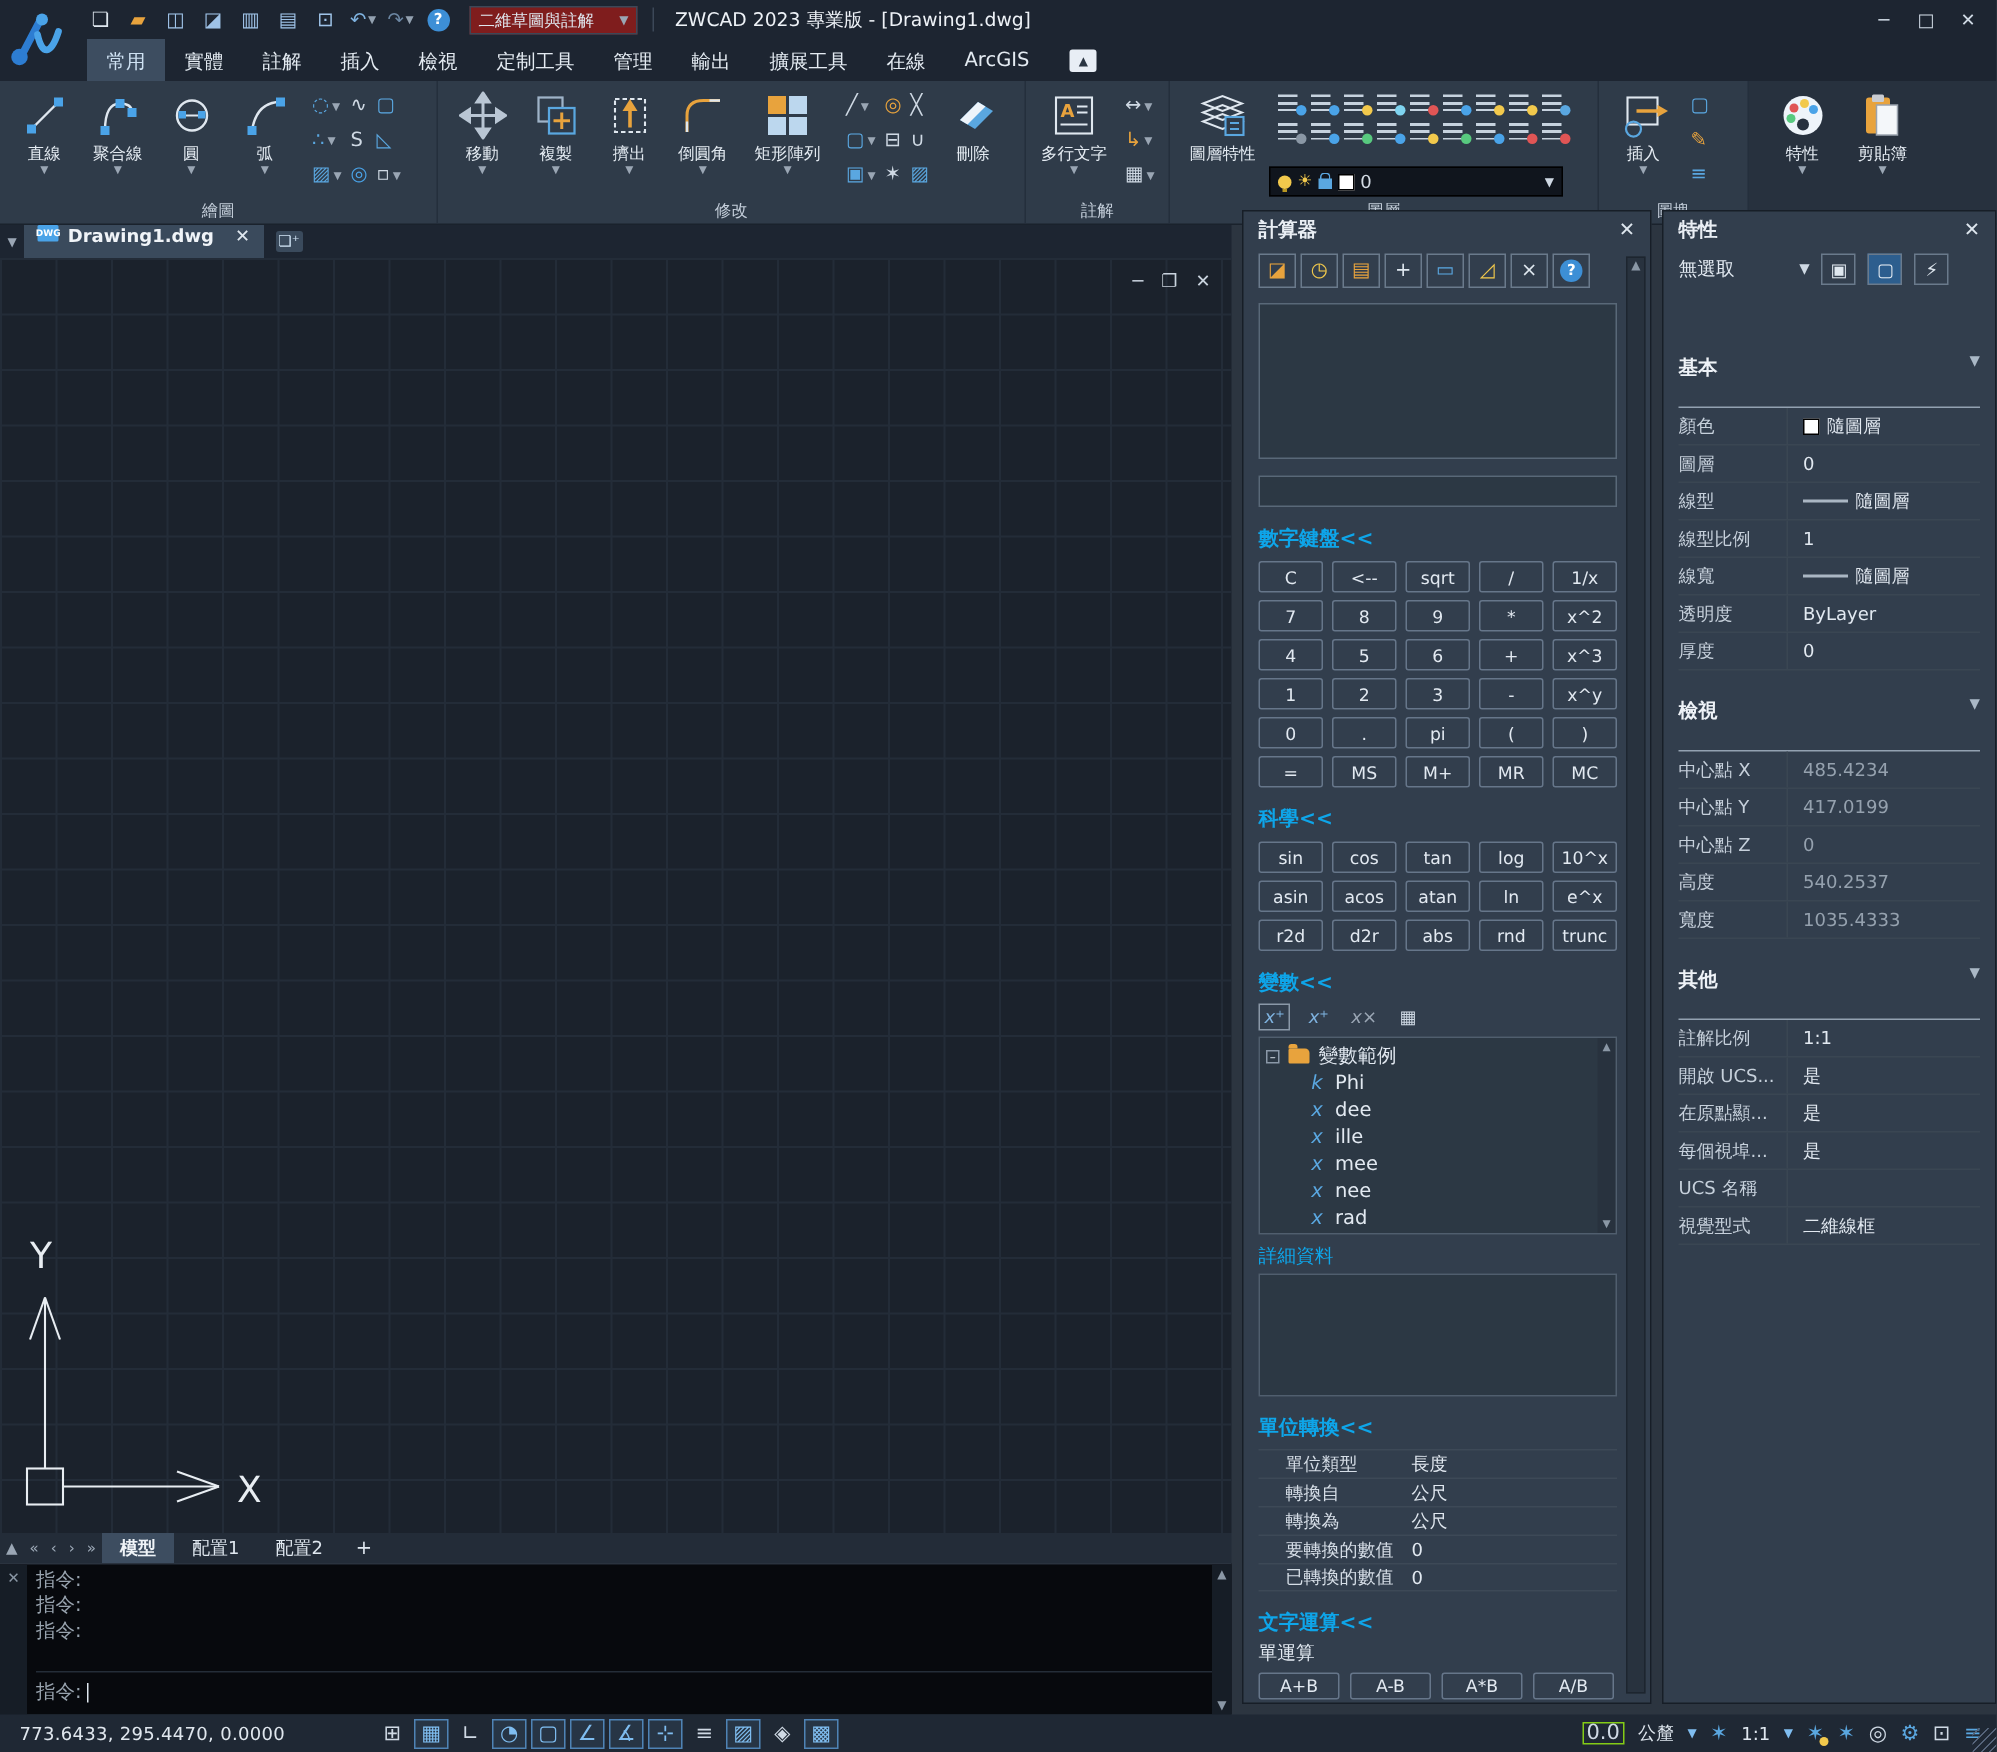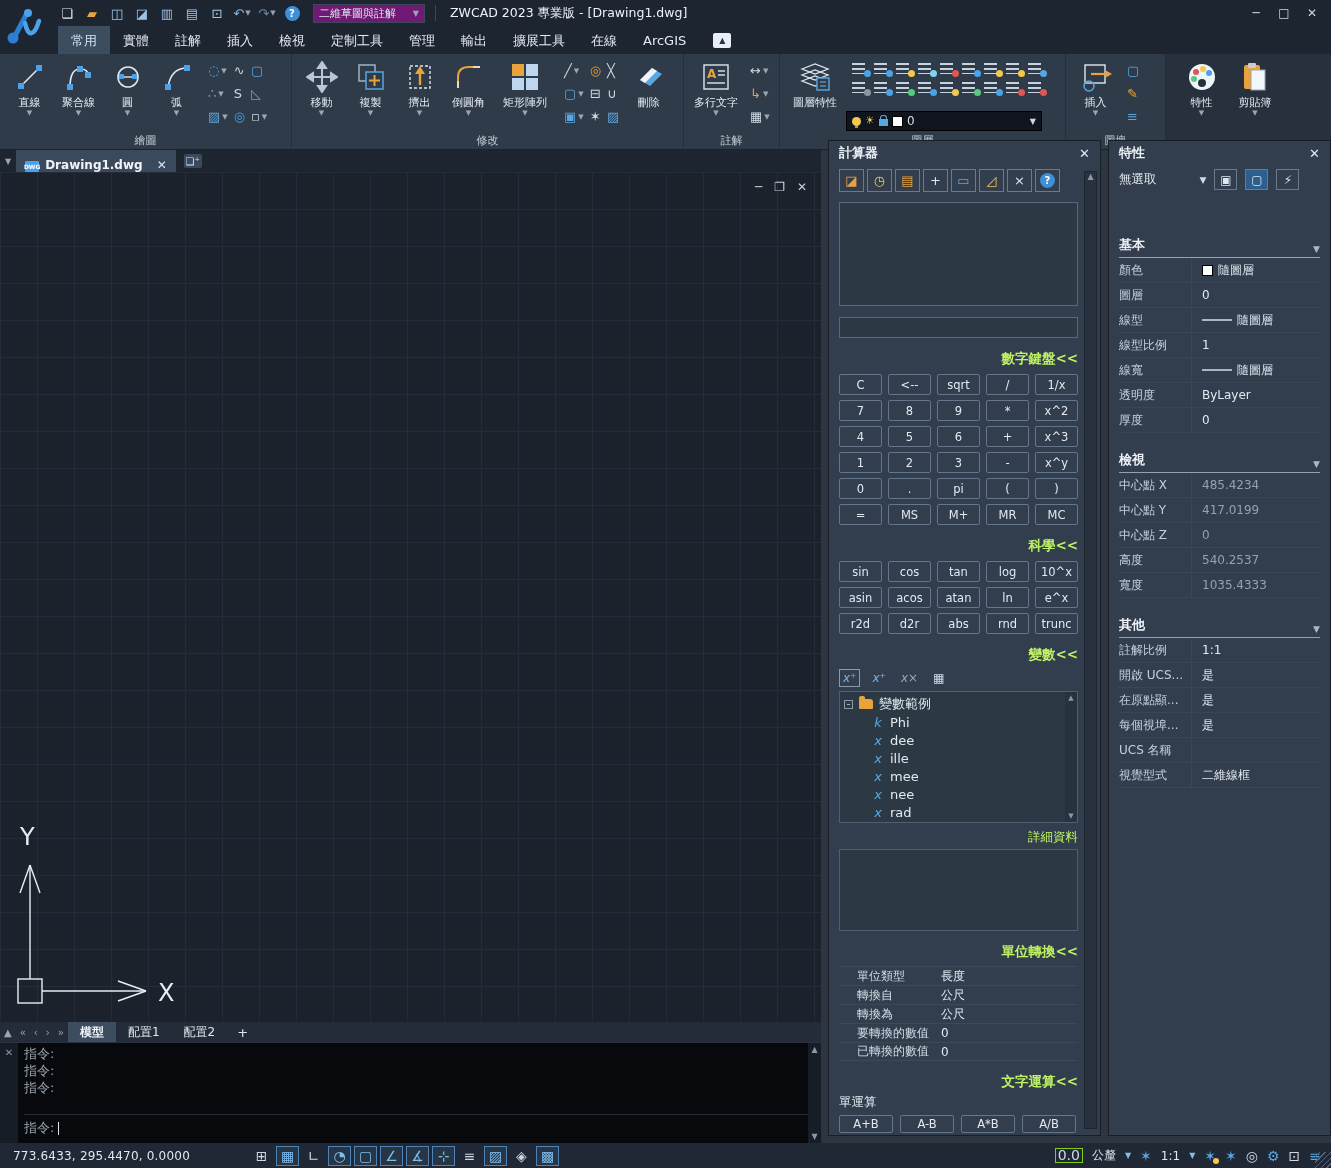--- a/index.html
+++ b/index.html
@@ -6,21 +6,21 @@
   html,body { width:1331px; height:1168px; overflow:hidden; }
   body { position:relative; background:#2c3540; font-family:"DejaVu Sans",sans-serif; color:#d5dde6; font-size:12px; }
 
   
   .titlebar { position:absolute; top:0; left:0; right:0; height:26px; background:#1d2531; display:flex; align-items:center; z-index:4; }
   .logo { position:absolute; top:0; left:0; width:52px; height:54px; display:flex; align-items:center; justify-content:center; z-index:6; }
   .qat { display:flex; gap:7px; margin-left:58px; align-items:center; }
   .qbtn { min-width:18px; height:18px; display:flex; align-items:center; justify-content:center; font-size:13px; gap:1px; }
   .qbtn .qarrow { font-size:7px; color:#93a1b0; }
   .qbtn .qg.bluecircle { background:#3d8fd6; color:#fff; border-radius:50%; width:15px; height:15px; display:inline-flex; align-items:center; justify-content:center; font-size:10px; font-weight:bold; }
-  .workspace { width:112px; height:19px; background:#701a75; border:1px solid #3c4858; display:flex; align-items:center; padding:0 5px; font-size:11px; color:#dfe7ef; margin-left:12px; }
+  .workspace { width:112px; height:19px; background:#7f1d1d; border:1px solid #3c4858; display:flex; align-items:center; padding:0 5px; font-size:11px; color:#dfe7ef; margin-left:12px; }
   .workspace .wsarrow { margin-left:auto; font-size:8px; color:#9aa6b4; }
   .titlebar-sep { width:1px; height:16px; background:#3c4858; margin-left:10px; }
   .title-text { margin-left:14px; font-size:12.5px; color:#eef2f7; }
   .win-controls { margin-left:auto; display:flex; gap:6px; margin-right:8px; color:#cfd9e4; }
   .winbtn { width:22px; height:18px; display:flex; align-items:center; justify-content:center; font-size:12px; }
 
   
   .tabrow { position:absolute; top:26px; left:0; right:0; height:28px; background:#1d2531; display:flex; align-items:stretch; padding-left:58px; z-index:3; }
   .rtab { padding:6px 13px 5px; font-size:13px; color:#e4ebf2; display:flex; align-items:center; }
   .rtab.active { background:#3d4d60; color:#cfe2f3; }
@@ -51,21 +51,21 @@
   .dot-bulb { width:9px; height:9px; border-radius:50%; background:#f2c94c; position:relative; }
   .dot-bulb::after { content:''; position:absolute; left:3px; top:9px; width:3px; height:2px; background:#b99722; }
   .sun { color:#f2c94c; font-size:11px; line-height:10px; }
   .mini-lock { width:9px; height:7px; background:#5aa7e0; position:relative; margin-top:3px; }
   .mini-lock::before { content:''; position:absolute; top:-4px; left:1px; width:5px; height:4px; border:1.5px solid #5aa7e0; border-bottom:none; border-radius:3px 3px 0 0; }
   .swatch-w { width:11px; height:11px; background:#fff; border:1px solid #000; }
 
   
   .docbar { position:absolute; top:150px; left:0; width:821px; height:22px; background:#1d2531; display:flex; align-items:center; }
   .docbar .dtri { font-size:8px; color:#9aa6b4; padding:0 5px; }
-  .doctab { height:22px; background:#3a4a5c; display:flex; align-items:flex-end; gap:6px; padding:0 9px; font-size:12px; font-weight:bold; color:#f0f4f8; }
+  .doctab { height:22px; background:#3a4a5c; display:flex; align-items:flex-start; gap:6px; padding:0 9px; font-size:12px; font-weight:bold; color:#f0f4f8; }
   .doctab .dwgicon { width:14px; height:11px; background:#4aa3e8; border-radius:1px; font-size:6px; color:#fff; display:flex; align-items:center; justify-content:center; font-weight:bold; }
   .doctab .dclose { font-weight:normal; color:#dfe7ef; margin-left:8px; }
   .newtab { margin-left:8px; width:18px; height:14px; background:#3a4a5c; color:#cfe2f3; font-size:10px; display:flex; align-items:center; justify-content:center; border-radius:2px; }
 
   
   .canvas { position:absolute; top:172px; left:0; width:821px; height:850px; background:#1b222c;
     background-image:linear-gradient(#232c38 1px,transparent 1px),linear-gradient(90deg,#232c38 1px,transparent 1px);
     background-size:37px 37px; }
   .vp-controls { position:absolute; top:8px; right:14px; display:flex; gap:12px; color:#c9d3de; font-size:12px; }
   .ucs { position:absolute; left:6px; bottom:6px; }
@@ -108,21 +108,21 @@
   .pal-close { margin-left:auto; font-weight:normal; color:#dfe7ef; font-size:13px; }
 
   
   .calc-body { position:absolute; top:26px; left:10px; right:22px; bottom:4px; }
   .vscroll { position:absolute; top:30px; right:3px; bottom:6px; width:13px; background:#28323e; border:1px solid #1d252f; color:#8a97a5; font-size:8px; text-align:center; }
   .ctools { display:flex; gap:3px; margin-top:2px; }
   .ctool { width:25px; height:23px; border:1px solid #6a7a8c; display:flex; align-items:center; justify-content:center; font-size:13px; color:#dfe7ef; }
   .ctool .glyph.bluecircle { background:#3d8fd6; color:#fff; border-radius:50%; width:15px; height:15px; display:inline-flex; align-items:center; justify-content:center; font-size:10px; font-weight:bold; }
   .calc-history { margin-top:10px; height:104px; background:#2c3844; border:1px solid #596878; }
   .calc-input { margin-top:11px; height:21px; background:#2c3844; border:1px solid #596878; }
-  .sec-label { margin-top:12px; font-size:13.5px; font-weight:bold; color:#bef264;text-align:right; }
+  .sec-label { margin-top:12px; font-size:13.5px; font-weight:bold; color:#0ea5e9; }
   .kgrid { display:grid; grid-template-columns:repeat(5,1fr); gap:5px 6px; margin-top:6px; }
   .calcbtn { height:21px; background:transparent; border:1px solid #66768a; border-radius:2px; color:#e2e9f1; font-size:11.5px; font-family:"DejaVu Sans",sans-serif; display:flex; align-items:center; justify-content:center; }
   .vtools { display:flex; gap:9px; margin-top:5px; align-items:center; }
   .vtool { font-size:12px; color:#7fb3e0; font-style:italic; padding:1px 3px; }
   .vtool.boxed { border:1px solid #8a98a8; }
   .vtool.dim { color:#9aa6b4; }
   .vtree { margin-top:4px; height:132px; background:#2c3844; border:1px solid #505e6e; position:relative; overflow:hidden; padding:3px 14px 0 4px; }
   .vtree-scroll { position:absolute; top:0; right:0; bottom:0; width:12px; background:#28323e; color:#8a97a5; font-size:7px; text-align:center; display:flex; flex-direction:column; justify-content:space-between; padding:2px 0; }
   .vrow { display:flex; align-items:center; gap:6px; height:18px; font-size:13px; color:#e2e9f1; }
   .vrow .vindent { width:22px; }
@@ -140,21 +140,21 @@
   .opsrow { display:flex; gap:7px; margin-top:4px; }
   .opsrow .calcbtn { width:54px; height:18px; }
 
   
   .prop-body { position:absolute; top:28px; left:10px; right:10px; }
   .selrow { display:flex; align-items:center; gap:5px; }
   .selrow .seltext { font-size:12.5px; color:#e2e9f1; }
   .selrow .selcaret { font-size:9px; color:#cfd9e4; margin-left:38px; }
   .selrow .ptool { width:23px; height:21px; border:1px solid #6a7a8c; display:flex; align-items:center; justify-content:center; font-size:12px; color:#dfe7ef; margin-left:3px; }
   .selrow .ptool.hl { background:#2d5e8e; }
-  .psec-header { display:flex; align-items:flex-end; margin-top:18px; padding-bottom:3px; border-bottom:1px solid #93a1b1; font-size:13px; font-weight:bold; color:#eef2f7; }
+  .psec-header { display:flex; align-items:flex-start; margin-top:18px; padding-bottom:17px; border-bottom:1px solid #93a1b1; font-size:13px; font-weight:bold; color:#eef2f7; }
   .psec-header:first-of-type { margin-top:46px; }
   .psec-header .pcaret { margin-left:auto; font-size:9px; color:#aab8c6; }
   .prow { display:flex; align-items:center; height:25px; border-bottom:1px solid #3a4653; font-size:12px; }
   .prow .plab { width:72px; color:#c6d0db; white-space:nowrap; overflow:hidden; }
   .prow .pval { flex:1; display:flex; align-items:center; gap:5px; padding-left:10px; border-left:1px solid #3a4653; height:100%; color:#e2e9f1; }
   .prow .pval.muted { color:#95a1ae; }
   .prow .lineglyph { width:30px; height:2px; background:#aab6c3; }
 </style>
 </head>
 <body>

